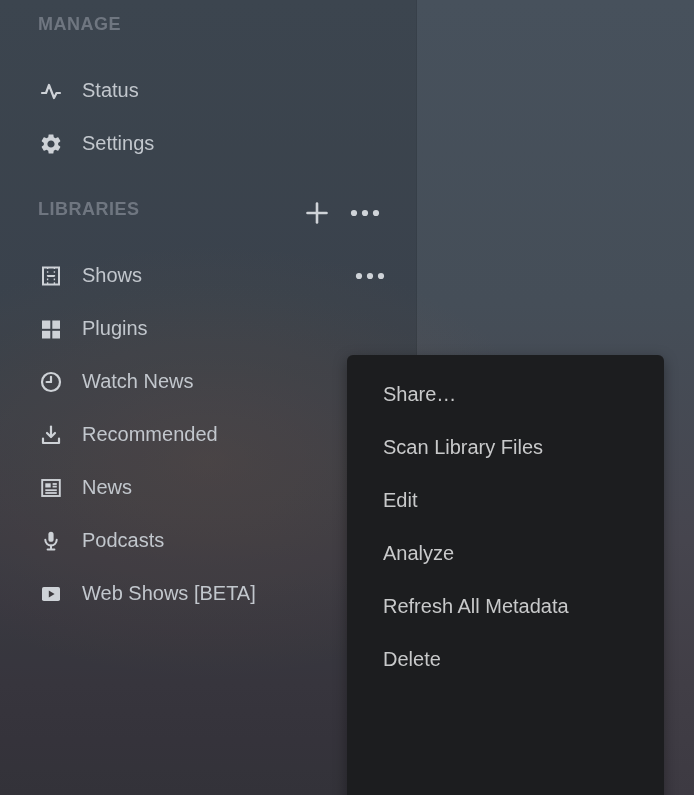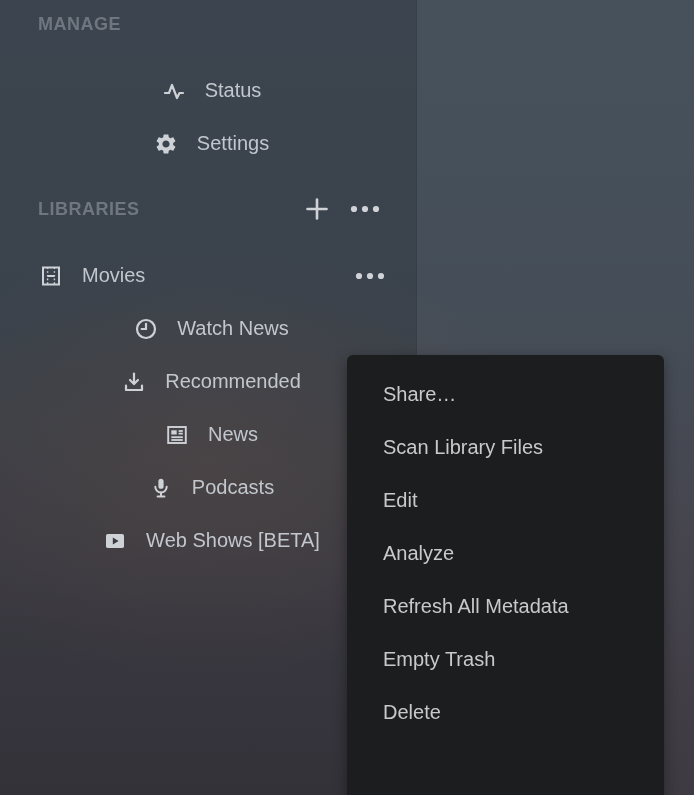--- a/index.html
+++ b/index.html
@@ -13,37 +13,37 @@
     background:
       radial-gradient(ellipse 480px 300px at 30% 58%, rgba(133,100,78,0.28), rgba(133,100,78,0) 72%),
       linear-gradient(180deg,#47515c 0%,#454e58 38%,#46454e 68%,#413e46 86%,#3d3a42 100%);
   }
   .sidebar{
     position:absolute;top:0;left:0;bottom:0;width:417px;
     background:rgba(8,12,18,0.17);
     box-shadow:inset -1px 0 0 rgba(0,0,0,0.06);
   }
   .section-header{
-    display:flex;align-items:center;
+    display:flex;align-items:flex-start;
     height:20px;line-height:20px;
     margin:29px 0 30px 0;
     padding:0 38px 0 38px;
     color:#6f7680;font-size:18px;font-weight:700;letter-spacing:0.5px;
   }
   .section-header.first{margin-top:14px;}
   .section-header .hdr-label{flex:0 0 auto;}
   .hdr-spacer{flex:1 1 auto;}
   .hdr-actions{display:flex;align-items:center;gap:20px;}
   .icon-btn{
     width:28px;height:28px;display:flex;align-items:center;justify-content:center;
     cursor:pointer;background:none;border:none;padding:0;
   }
   .nav-item{
     display:flex;align-items:center;height:53px;
-    padding:0 33px 0 38px;cursor:pointer;justify-content:center;
+    padding:0 33px 0 38px;cursor:pointer;
   }
   .nav-icon{
     width:26px;height:26px;flex:0 0 26px;margin-right:18px;
     display:flex;align-items:center;justify-content:center;
   }
   .nav-label{
     color:#c2c7cd;font-size:20px;font-weight:400;white-space:nowrap;
   }
   .nav-spacer{flex:1 1 auto;}
   svg{display:block;}
@@ -115,34 +115,45 @@
 
     <div class="nav-item">
       <span class="nav-icon">
         <svg width="24" height="24" viewBox="0 0 24 24" fill="none" stroke="#ced2d7">
           <rect x="4" y="3.5" width="16" height="17" stroke-width="2"></rect>
           <line x1="8.6" y1="3.5" x2="8.6" y2="20.5" stroke-width="1.4" stroke-dasharray="1.6 2.1"></line>
           <line x1="15.4" y1="3.5" x2="15.4" y2="20.5" stroke-width="1.4" stroke-dasharray="1.6 2.1"></line>
           <line x1="8.6" y1="12" x2="15.4" y2="12" stroke-width="2"></line>
         </svg>
       </span>
-      <span class="nav-label">Movies</span>
+      <span class="nav-label">Shows</span>
       <span class="nav-spacer"></span>
       <button class="icon-btn">
         <span>
           <svg width="32" height="10" viewBox="0 0 32 10" fill="#cfd3d8">
             <circle cx="5" cy="5" r="3.1"></circle>
               <circle cx="16" cy="5" r="3.1"></circle>
               <circle cx="27" cy="5" r="3.1"></circle>
           </svg>
         </span>
       </button>
     </div>
 
 
+    <div class="nav-item">
+      <span class="nav-icon">
+        <svg width="24" height="24" viewBox="0 0 24 24" fill="#ced2d7">
+          <rect x="3" y="3.5" width="8.3" height="8.3"></rect>
+            <rect x="13.3" y="3.5" width="7.7" height="8.3"></rect>
+          <rect x="3" y="13.8" width="8.3" height="7.7"></rect>
+            <rect x="13.3" y="13.8" width="7.7" height="7.7"></rect>
+        </svg>
+      </span>
+      <span class="nav-label">Plugins</span>
+    </div>
 
     <div class="nav-item">
       <span class="nav-icon">
         <svg width="24" height="24" viewBox="0 0 24 24" fill="none" stroke="#ced2d7" stroke-width="2.2" stroke-linecap="round">
           <circle cx="12" cy="12" r="9"></circle>
           <line x1="12" y1="12" x2="12" y2="6.8"></line>
           <line x1="12" y1="12" x2="7.6" y2="12"></line>
         </svg>
       </span>
       <span class="nav-label">Watch News</span>
@@ -196,16 +207,15 @@
     </div>
 
   </div>
 
   <div class="context-menu">
     <div class="menu-item">Share…</div>
     <div class="menu-item">Scan Library Files</div>
     <div class="menu-item">Edit</div>
     <div class="menu-item">Analyze</div>
     <div class="menu-item">Refresh All Metadata</div>
-    <div class="menu-item">Empty Trash</div>
     <div class="menu-item">Delete</div>
   </div>
 </div>
 
 </body></html>

